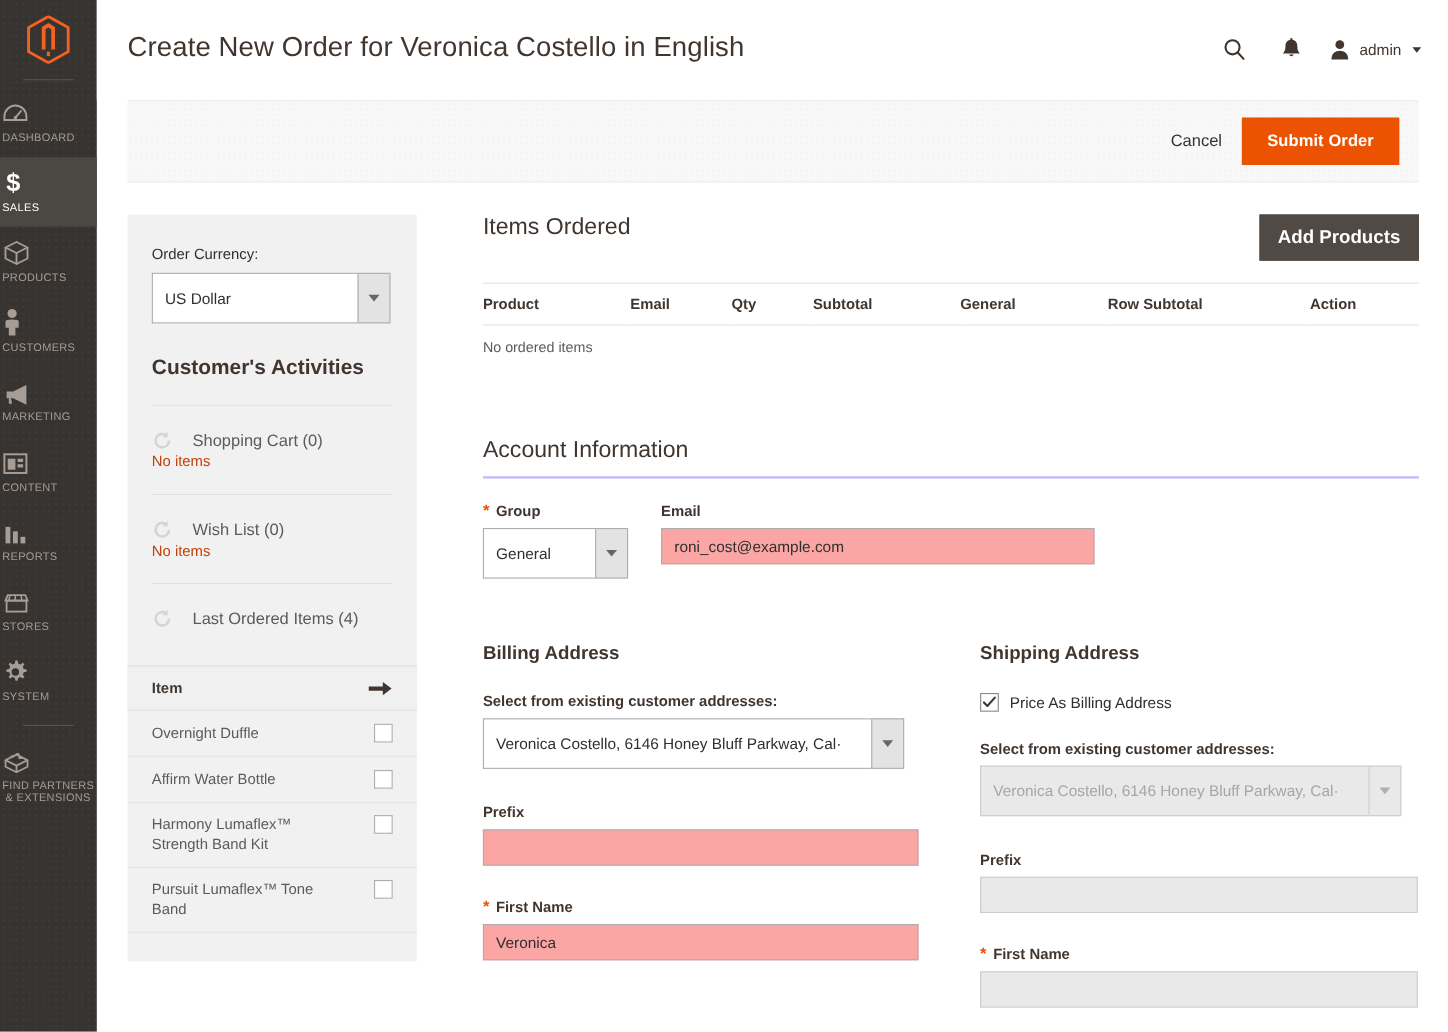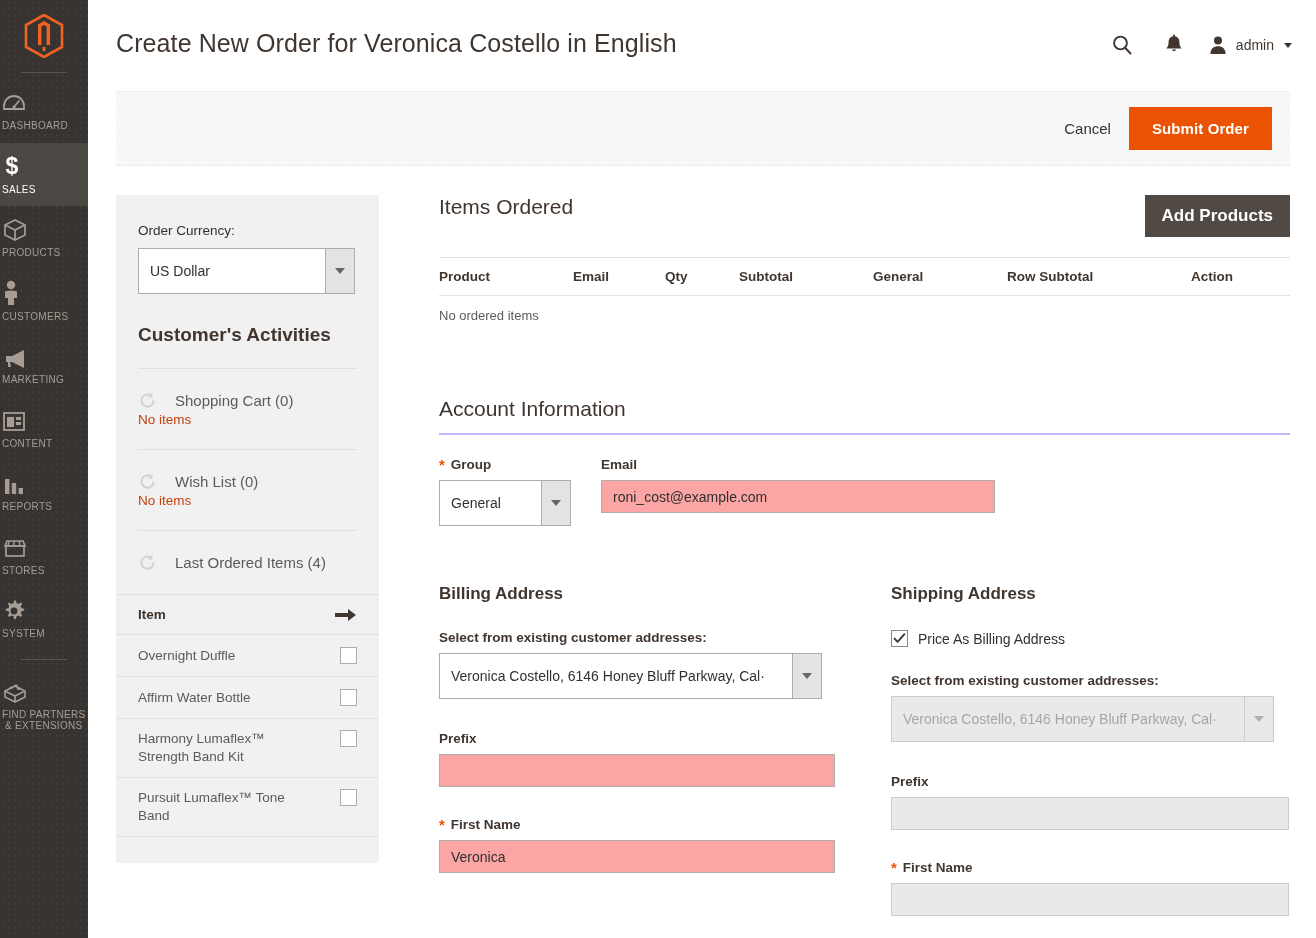--- a/index.html
+++ b/index.html
@@ -385,21 +385,21 @@
       <div class="act-row">
         <svg class="refresh-ic" viewBox="0 0 19 19">
           <path d="M15.6 9.5 a6.1 6.1 0 1 1 -1.8 -4.3" fill="none" stroke="#d4d4d4" stroke-width="2.2"></path>
           <polygon points="14.4,1.4 14.4,6.4 9.6,6.4" fill="#d4d4d4"></polygon>
         </svg>
         <span class="act-title">Wish List (0)</span>
       </div>
       <div class="act-note">No items</div>
       <div class="lp-rule"></div>
 
-      <div class="act-row" style="margin-bottom:22px;text-align:center;">
+      <div class="act-row" style="margin-bottom:33px;text-align:center;">
         <svg class="refresh-ic" viewBox="0 0 19 19">
           <path d="M15.6 9.5 a6.1 6.1 0 1 1 -1.8 -4.3" fill="none" stroke="#d4d4d4" stroke-width="2.2"></path>
           <polygon points="14.4,1.4 14.4,6.4 9.6,6.4" fill="#d4d4d4"></polygon>
         </svg>
         <span class="act-title">Last Ordered Items (4)</span>
       </div>
     </div>
 
     <div class="item-head">
       <span class="item-head-label">Item</span>

